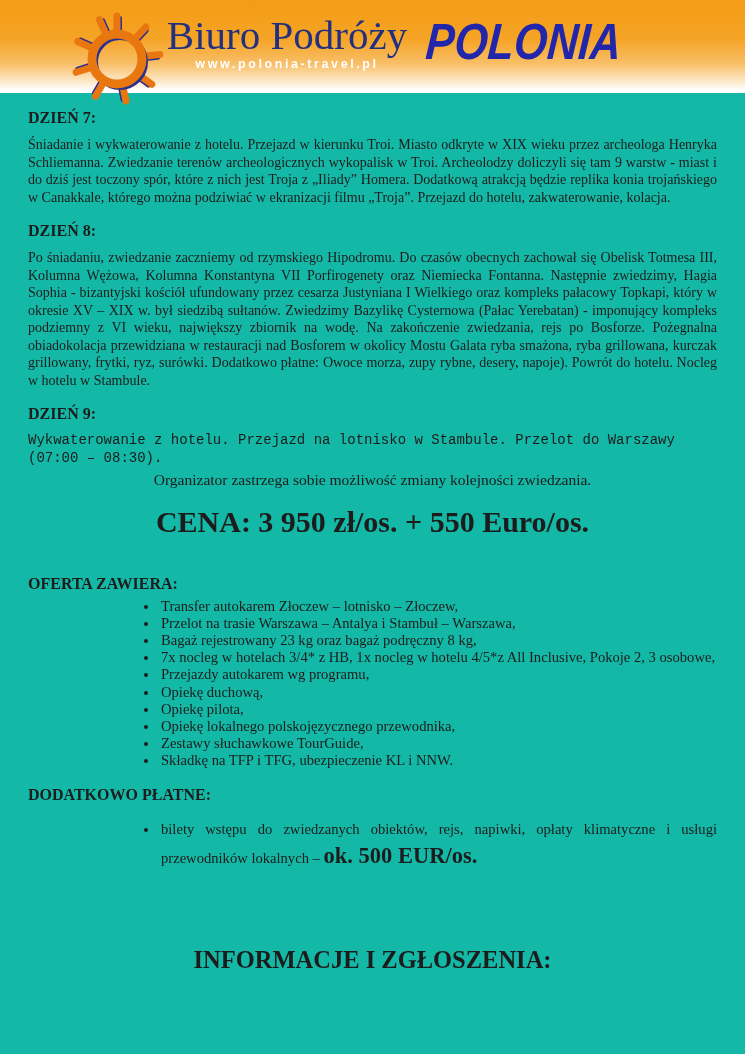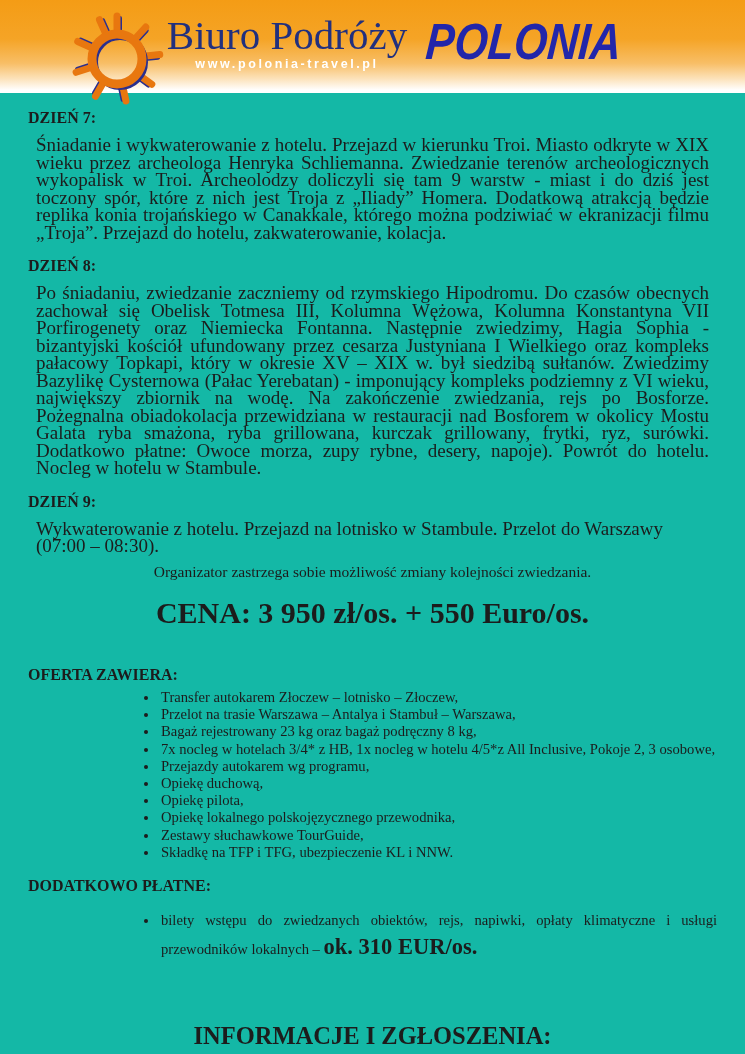--- a/index.html
+++ b/index.html
@@ -73,26 +73,26 @@
 
   
   .content { padding: 0 28px; }
 
   .section-heading {
     font-size: 16px;
     font-weight: bold;
     margin: 16px 0 9px 0;
   }
   .day-text {
-    font-size: 19px;
+    font-size: 14px;
     line-height: 17.5px;
     text-align: justify;
-    margin: 8px;
-  }
-  .day-text.no-justify { text-align: left; }
+    margin: 0;
+  }
+  .day-text.no-justify { text-align: left; font-family: Liberation Mono, monospace; }
 
   .notice {
     text-align: center;
     font-size: 15.5px;
     margin-top: 4px;
   }
   .price-line {
     text-align: center;
     font-size: 30px;
     font-weight: bold;
@@ -115,21 +115,21 @@
     text-align: justify;
     line-height: 1.45;
   }
   .extra-price {
     font-size: 22.5px;
     font-weight: bold;
     white-space: nowrap;
   }
 
   
-  .footer { text-align: center; margin-top: 58px; }
+  .footer { text-align: center; margin-top: 74px; }
   .footer-title {
     font-size: 24.5px;
     font-weight: bold;
   }
   .footer-parish {
     font-size: 21px;
     font-weight: bold;
     margin-top: 35px;
   }
 </style>
@@ -224,21 +224,21 @@
         <li>Opiekę pilota,</li>
         <li>Opiekę lokalnego polskojęzycznego przewodnika,</li>
         <li>Zestawy słuchawkowe TourGuide,</li>
         <li>Składkę na TFP i TFG, ubezpieczenie KL i NNW.</li>
       </ul>
     </section>
 
     <section>
       <h2 class="section-heading extra-heading">DODATKOWO PŁATNE:</h2>
       <ul class="bullet-list extra-list">
-        <li><span>bilety wstępu do zwiedzanych obiektów, rejs, napiwki, opłaty klimatyczne i usługi przewodników lokalnych – </span><span class="extra-price">ok. 310 EUR/os.</span></li>
+        <li><span>bilety wstępu do zwiedzanych obiektów, rejs, napiwki, opłaty klimatyczne i usługi przewodników lokalnych – </span><span class="extra-price">ok. 500 EUR/os.</span></li>
       </ul>
     </section>
 
     <footer class="footer">
       <div class="footer-title">INFORMACJE I ZGŁOSZENIA:</div>
 
     </footer>
 
   </div>
 </div>

